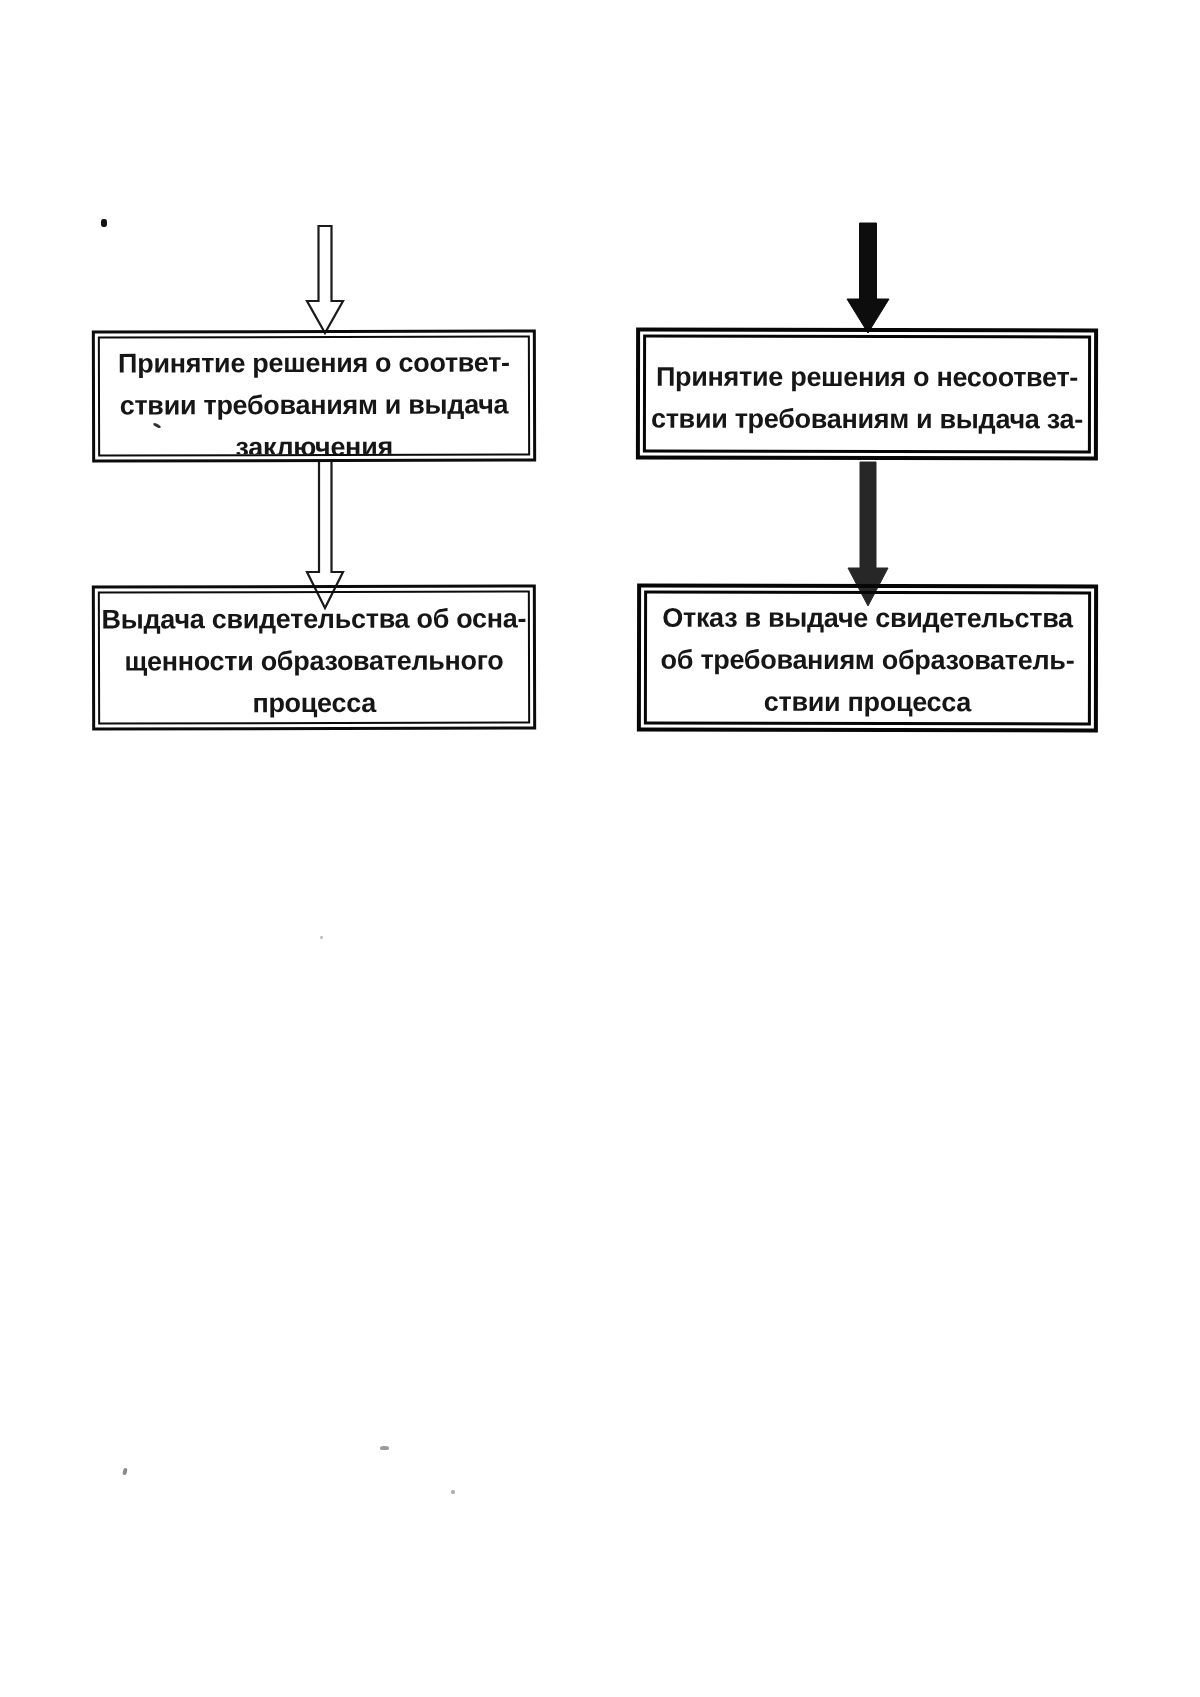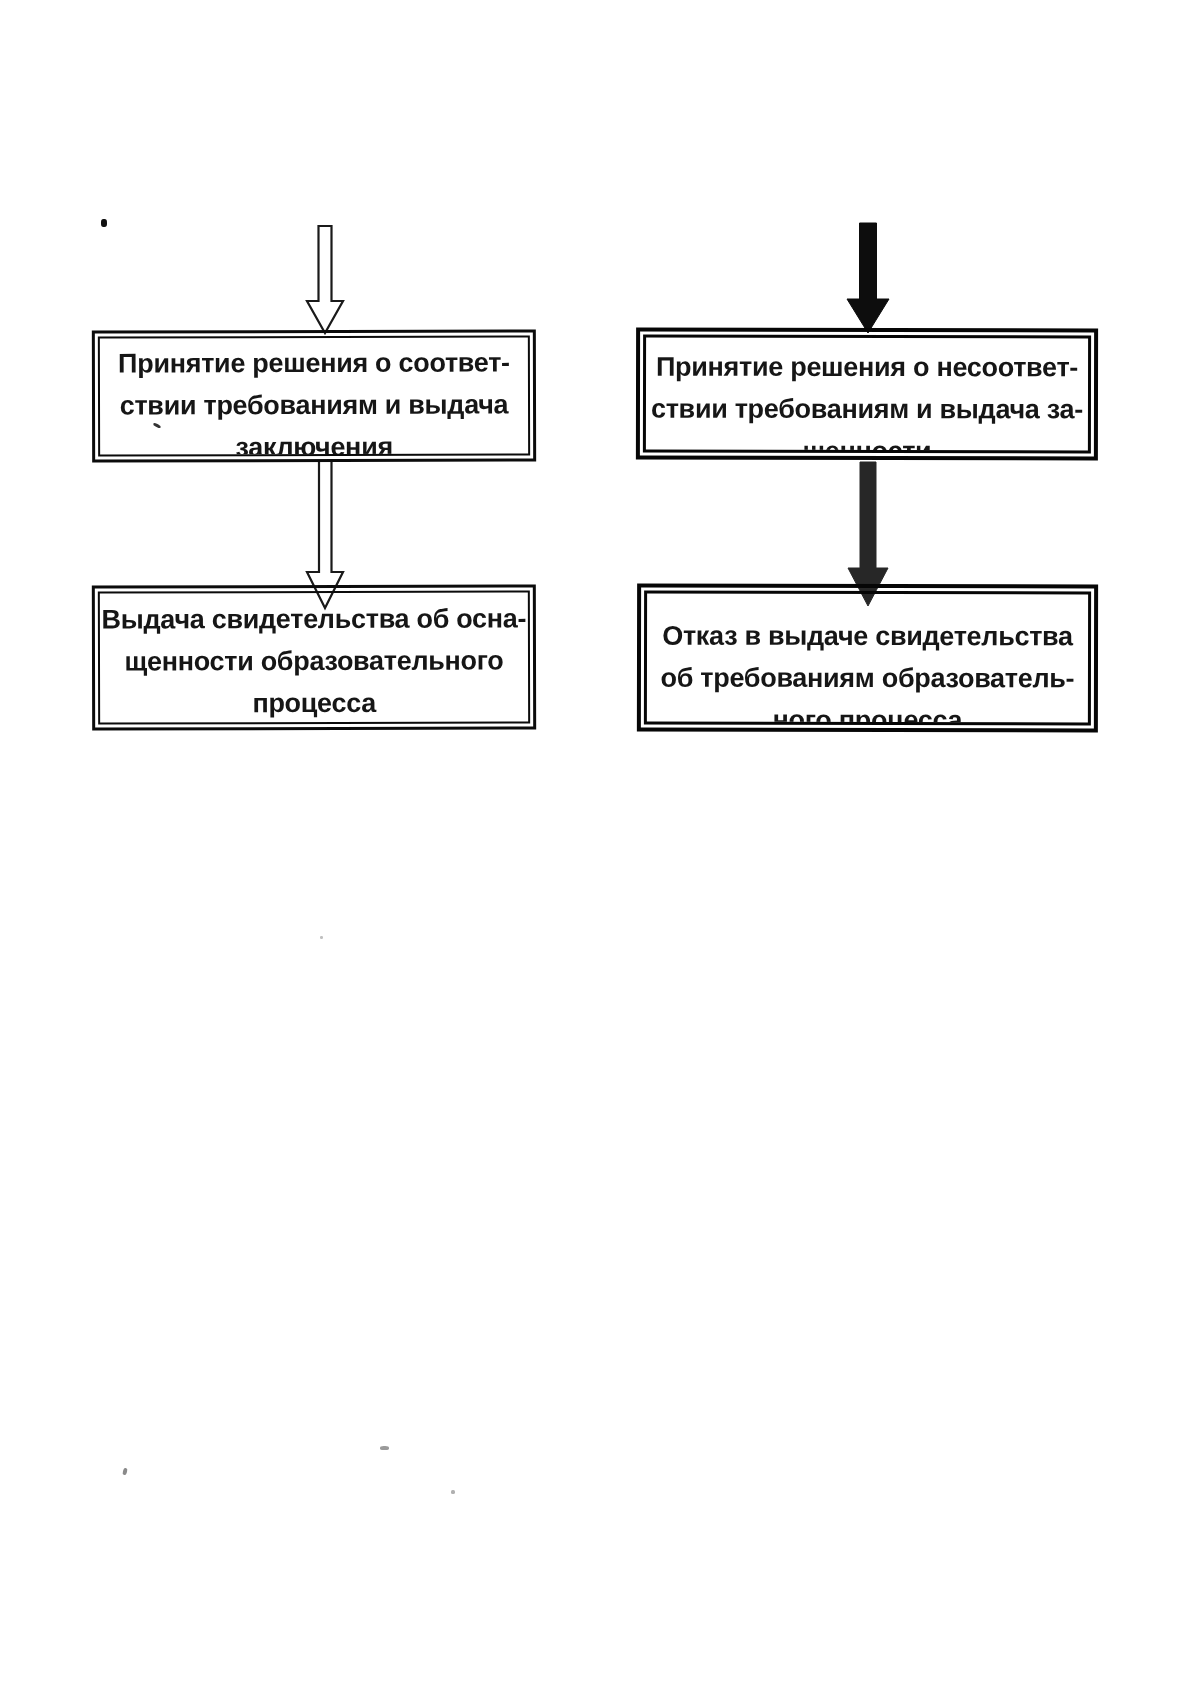--- a/index.html
+++ b/index.html
@@ -35,23 +35,23 @@
   .box-text {
     text-align: center;
     font-weight: bold;
     font-size: 27px;
     line-height: 42px;
     color: #161616;
     letter-spacing: -0.3px;
     white-space: nowrap;
   }
   #box-tl .box-text { padding-top: 4px; }
-  #box-tr .box-text { padding-top: 8px; }
+  #box-tr .box-text { padding-top: 18px; }
   #box-bl .box-text { padding-top: 5px; }
-  #box-br .box-text { padding-top: 21px; }
+  #box-br .box-text { padding-top: 3px; }
 
   
   #box-tl { left: 92px;  top: 330px; width: 444px; height: 132px; transform: rotate(-0.15deg); }
   #box-tr { left: 636px; top: 328px; width: 462px; height: 132px; transform: rotate(0.1deg); }
   #box-bl { left: 92px;  top: 585px; width: 444px; height: 145px; transform: rotate(-0.15deg); }
   #box-br { left: 637px; top: 584px; width: 461px; height: 148px; transform: rotate(0.1deg); }
 
   
   .speck { position: absolute; border-radius: 40%; z-index: 3; }
   .speck-1 { left: 101px; top: 219px; width: 6px;  height: 8px;  background: #111; }
@@ -105,21 +105,21 @@
         <div>процесса</div>
       </div>
     </div>
   </div>
 
   <div class="flow-box heavy" id="box-br">
     <div class="box-inner">
       <div class="box-text">
         <div>Отказ в выдаче свидетельства</div>
         <div>об требованиям образователь-</div>
-        <div>ного процесса</div>
+        <div>ствии процесса</div>
       </div>
     </div>
   </div>
 
   <div class="speck speck-1"></div>
   <div class="speck speck-2"></div>
   <div class="speck speck-3"></div>
   <div class="speck speck-4"></div>
   <div class="speck speck-5"></div>
   <div class="speck speck-6"></div>

